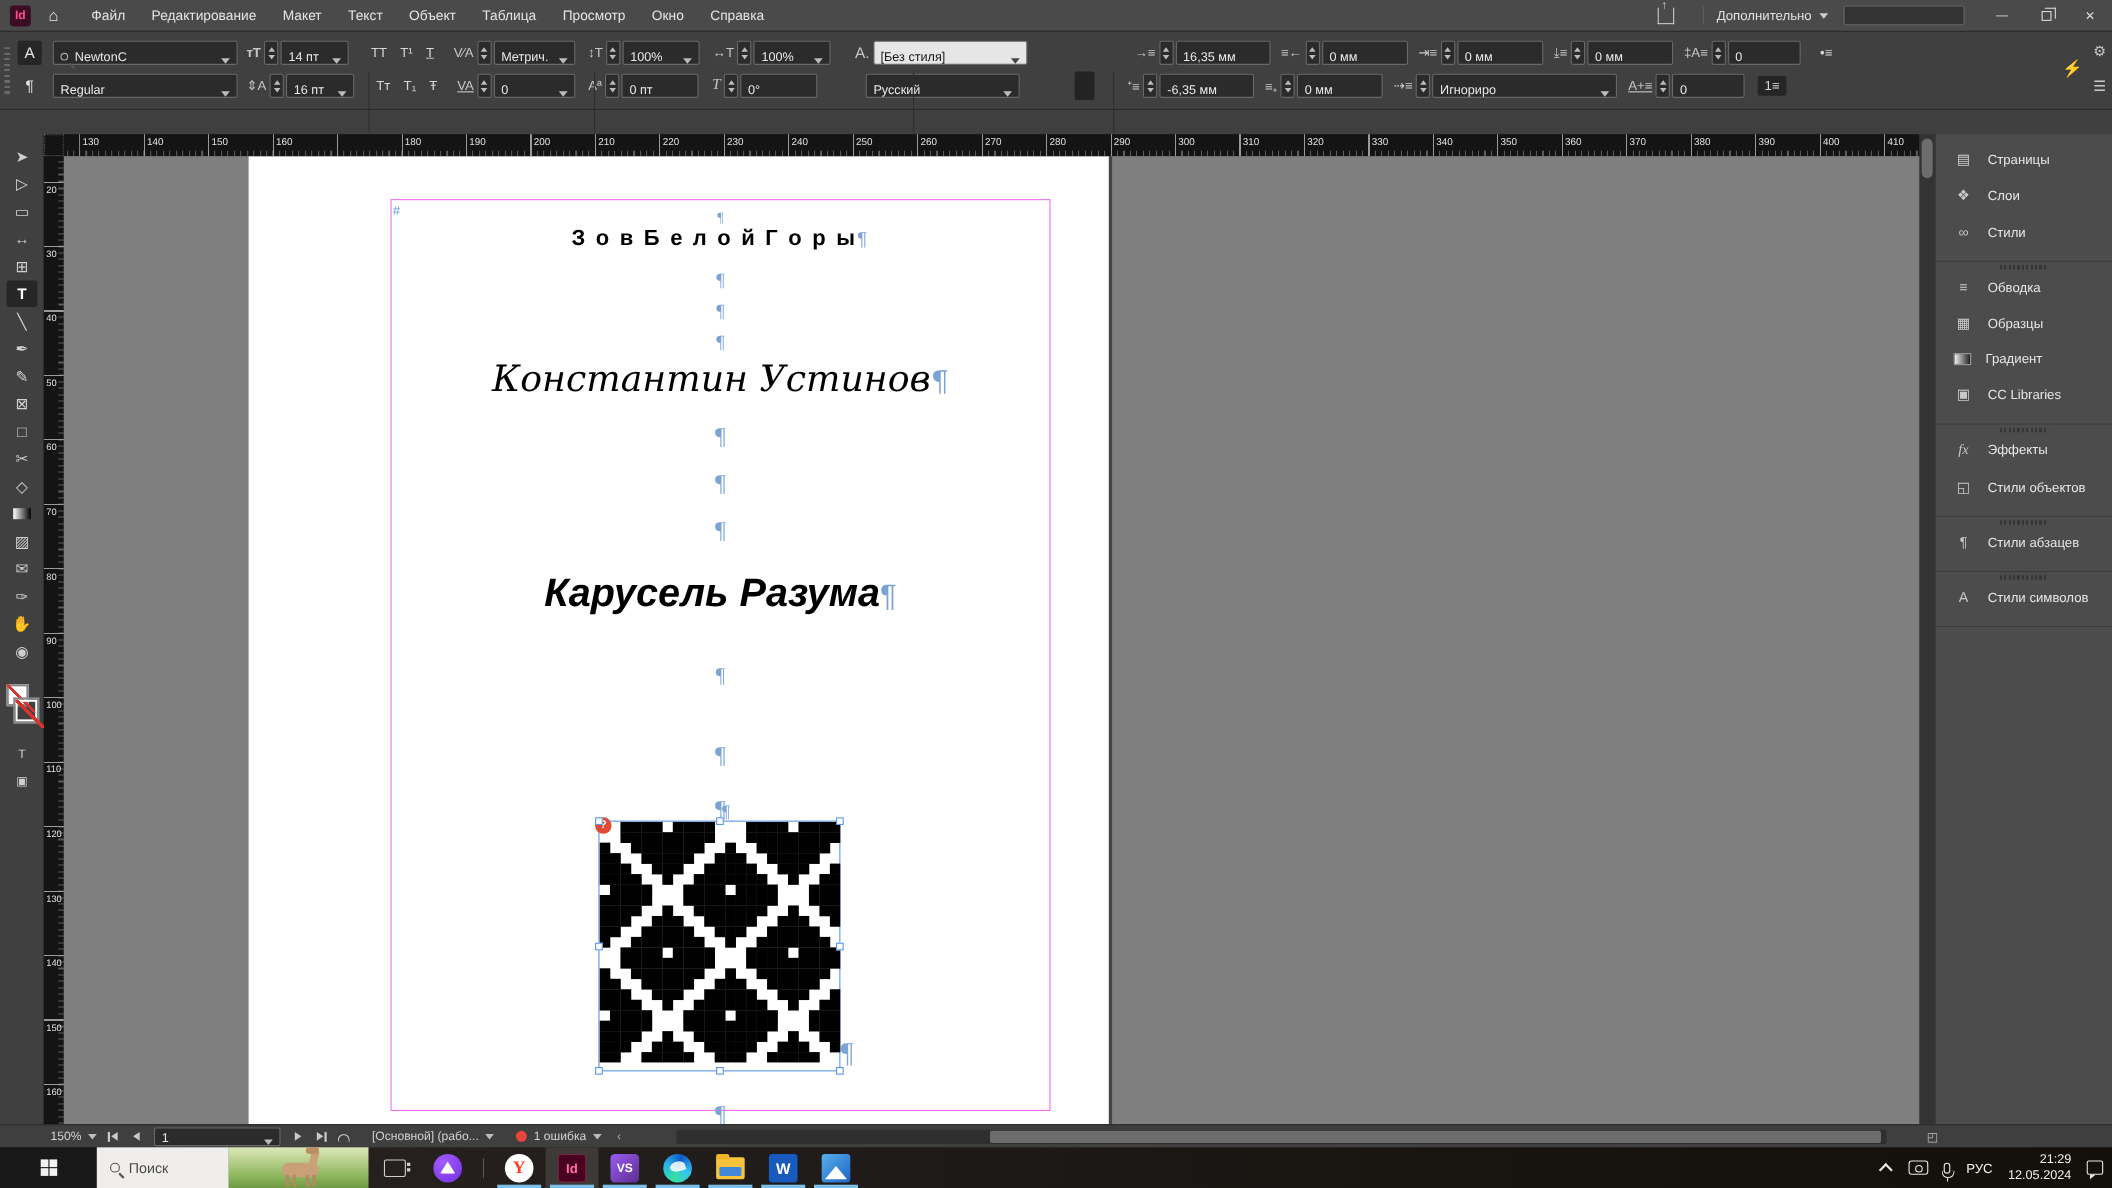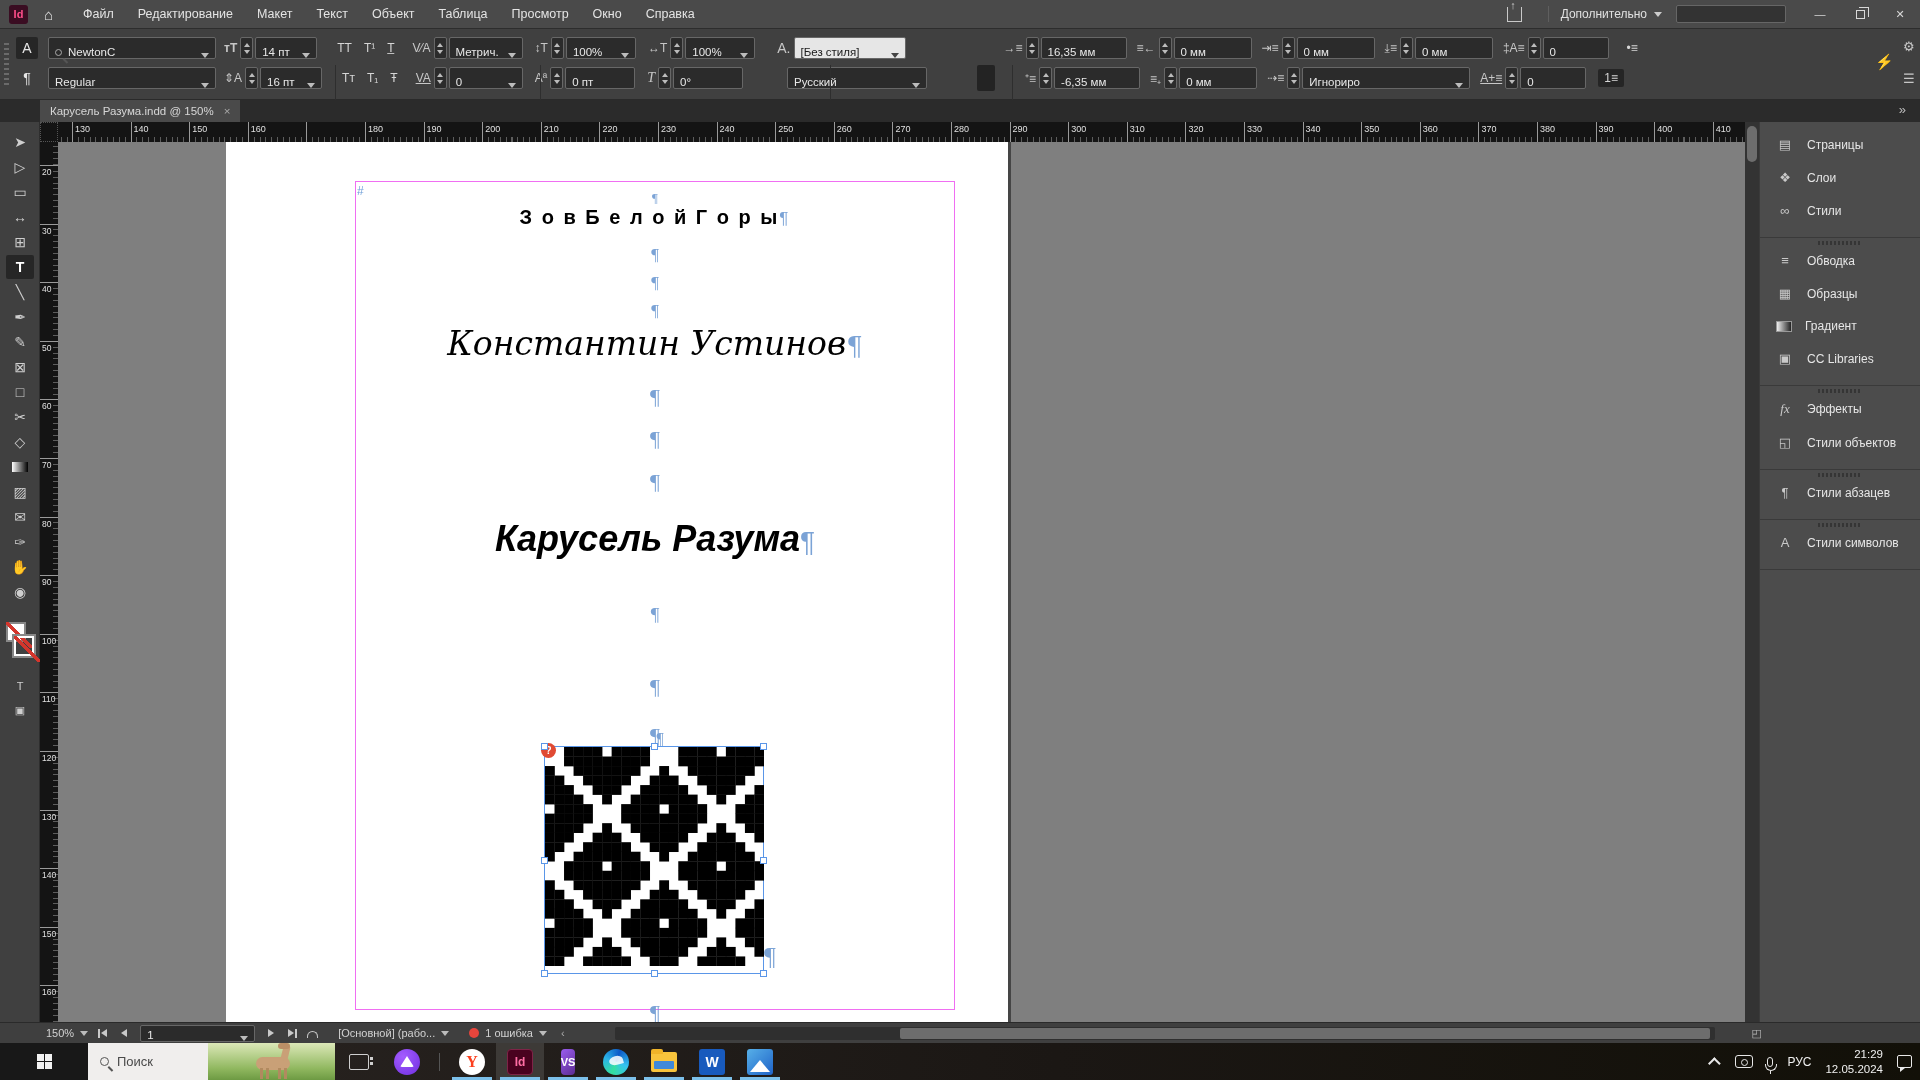--- a/index.html
+++ b/index.html
@@ -148,21 +148,21 @@
   .tb-slot { width:48px; height:37px; display:flex; align-items:center; justify-content:center; position:relative; }
   .tb-slot.active-app { background:#3d3a37; }
   .runline { position:absolute; bottom:0; left:4px; width:40px; height:3px; background:#7cc0ea; }
   .tb-sep { width:1px; height:18px; background:#555; margin:0 8px; }
   .circ { border-radius:50%; display:flex; align-items:center; justify-content:center; }
   #alisa-ic { width:26px; height:26px; background:radial-gradient(circle at 35% 30%,#a45cff,#6f2fe0); }
   #alisa-ic i { width:0; height:0; border-left:7px solid transparent; border-right:7px solid transparent; border-bottom:11px solid #fff; border-radius:2px; }
   #ya-ic { width:26px; height:26px; background:#fff; color:#fc3f1d; font-weight:bold; font-size:16px; font-family:"Liberation Serif",serif; }
   #id-ic { width:26px; height:26px; border-radius:4px; background:#49021f; color:#ff6ea4; font-size:12px; font-weight:bold;
            display:flex; align-items:center; justify-content:center; border:1px solid #7e2447; }
-  #vs-ic { width:14px; height:26px; color:#fff; background:linear-gradient(135deg,#9a5cf0,#5c2d91); border-radius:4px;
+  #vs-ic { width:26px; height:26px; color:#fff; background:linear-gradient(135deg,#9a5cf0,#5c2d91); border-radius:4px;
            font-size:11px; font-weight:bold; display:flex; align-items:center; justify-content:center; }
   #edge-ic { width:26px; height:26px; border-radius:50%; background:conic-gradient(from 200deg,#35e0a0,#2bb3e8,#0c59c8,#35c3f0,#35e0a0); position:relative; }
   #edge-ic:before { content:""; position:absolute; left:6px; top:7px; width:14px; height:9px; border-radius:50% 50% 0 50%; background:rgba(255,255,255,.85); transform:rotate(-15deg); }
   #fold-ic { width:26px; height:20px; background:#f8c43c; border-radius:2px; position:relative; }
   #fold-ic:before { content:""; position:absolute; left:0; top:-3px; width:12px; height:5px; background:#f0b429; border-radius:2px 2px 0 0; }
   #fold-ic:after { content:""; position:absolute; left:3px; bottom:3px; width:20px; height:8px; background:#3f89d8; border-radius:1px; }
   #word-ic { width:26px; height:26px; border-radius:3px; background:#185abd; color:#fff; font-size:14px; font-weight:bold;
              display:flex; align-items:center; justify-content:center; }
   #photos-ic { width:26px; height:26px; border-radius:3px; background:linear-gradient(135deg,#57b0e8,#1f63c8); position:relative; overflow:hidden; }
   #photos-ic:before { content:""; position:absolute; left:3px; bottom:3px; width:0; height:0; border-left:10px solid transparent; border-right:10px solid transparent; border-bottom:12px solid #fff; }
@@ -258,21 +258,21 @@
       <span class="cp-ic" style="margin-left:12px;">↔T</span>
       <span class="stp">
           <i class="u"></i>
           <i class="d"></i>
         </span>
       <div class="combo" style="width:70px;">
           <span>100%</span>
           <span class="arr"></span>
         </div>
       <span class="cp-ic" style="margin-left:22px;font-size:14px;">А.</span>
-      <div class="combo light" style="width:112px;">
+      <div class="combo light" style="width:140px;">
           <span>[Без стиля]</span>
           <span class="arr"></span>
         </div>
       <span class="al-slot" style="margin-left:14px;"><span class="al"></span></span>
       <span class="al-slot"><span class="al"></span></span>
       <span class="al-slot"><span class="al"></span></span>
       <span class="al-slot"><span class="al"></span></span>
       <span class="cp-ic" style="margin-left:12px;">→≡</span>
       <span class="stp">
           <i class="u"></i>
@@ -384,27 +384,20 @@
 
     <div class="cp-sep" style="left:335px;"></div>
     <div class="cp-sep" style="left:540px;"></div>
     <div class="cp-sep" style="left:830px;"></div>
     <div class="cp-sep" style="left:1012px;"></div>
     <span class="cp-ic abs" style="left:1872px; top:24px; font-size:15px;">⚡</span>
     <span class="cp-ic abs" style="left:1900px; top:10px; font-size:13px;">⚙</span>
     <span class="cp-ic abs" style="left:1900px; top:42px; font-size:13px;">☰</span>
   </div>
 
-  <div id="tabbar" class="abs">
-    <div id="doc-tab">
-      <span>Карусель Разума.indd @ 150%</span>
-      <span style="color:#aaa;">×</span>
-    </div>
-    <div id="panel-collapse">»</div>
-  </div>
 
   <div id="toolbar" class="abs">
     <div class="swatch" style="left:6px; top:500px;"></div>
     <div class="swatch stroke" style="left:14px; top:514px;"></div>
     <div class="tool" style="top:552px; font-size:11px;">T</div>
     <div class="tool" style="top:576px; font-size:11px;">▣</div>
   <div class="tool" style="top: 8px;">➤</div>
       <div class="tool" style="top: 33px;">▷</div>
       <div class="tool" style="top: 58px;">▭</div>
       <div class="tool" style="top: 83px;">↔</div>

